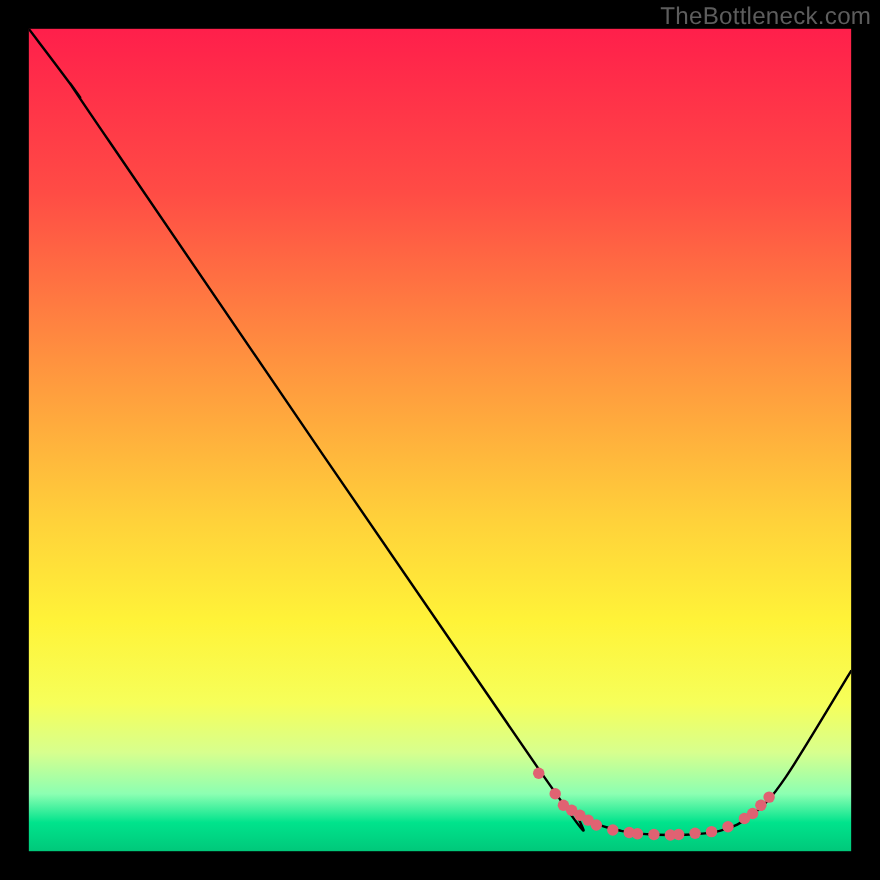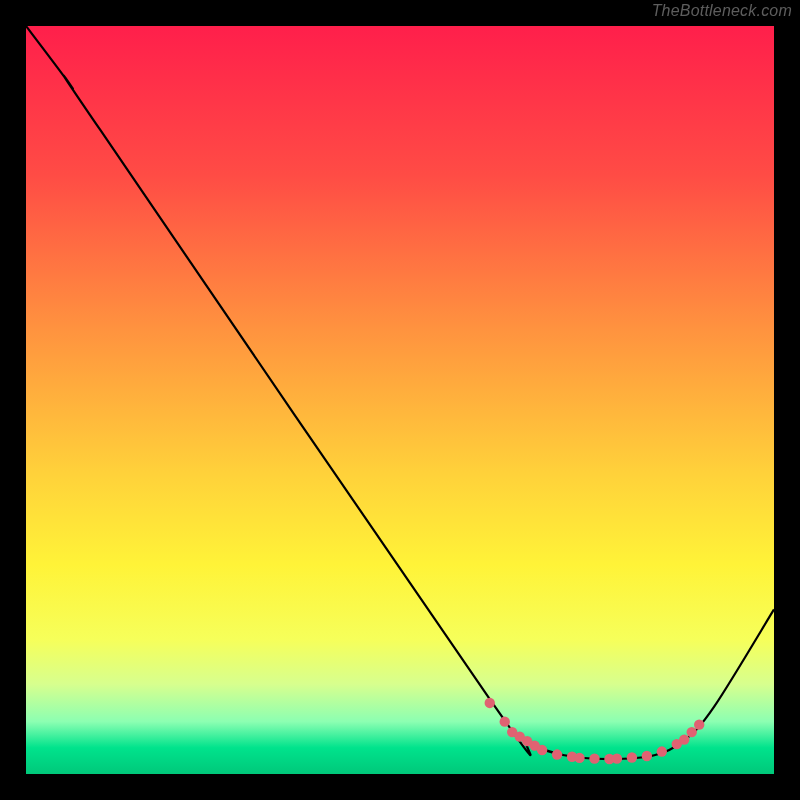--- a/index.html
+++ b/index.html
@@ -27,24 +27,23 @@
   .plot-area svg {
     display: block;
     width: 100%;
     height: 100%;
   }
   .watermark {
     position: absolute;
     top: 2px;
     right: 8px;
     color: #5d5d5d;
-    font-size: 16px;
+    font-size: 22px;
     letter-spacing: 0.2px;
     user-select: none;
-    font-style: italic;
   }
 </style>
 </head>
 <body>
 
 <div class="frame">
 
   <div class="plot-area">
     <svg id="chart-svg" viewBox="0 0 748 748" preserveAspectRatio="none">
       <defs>

